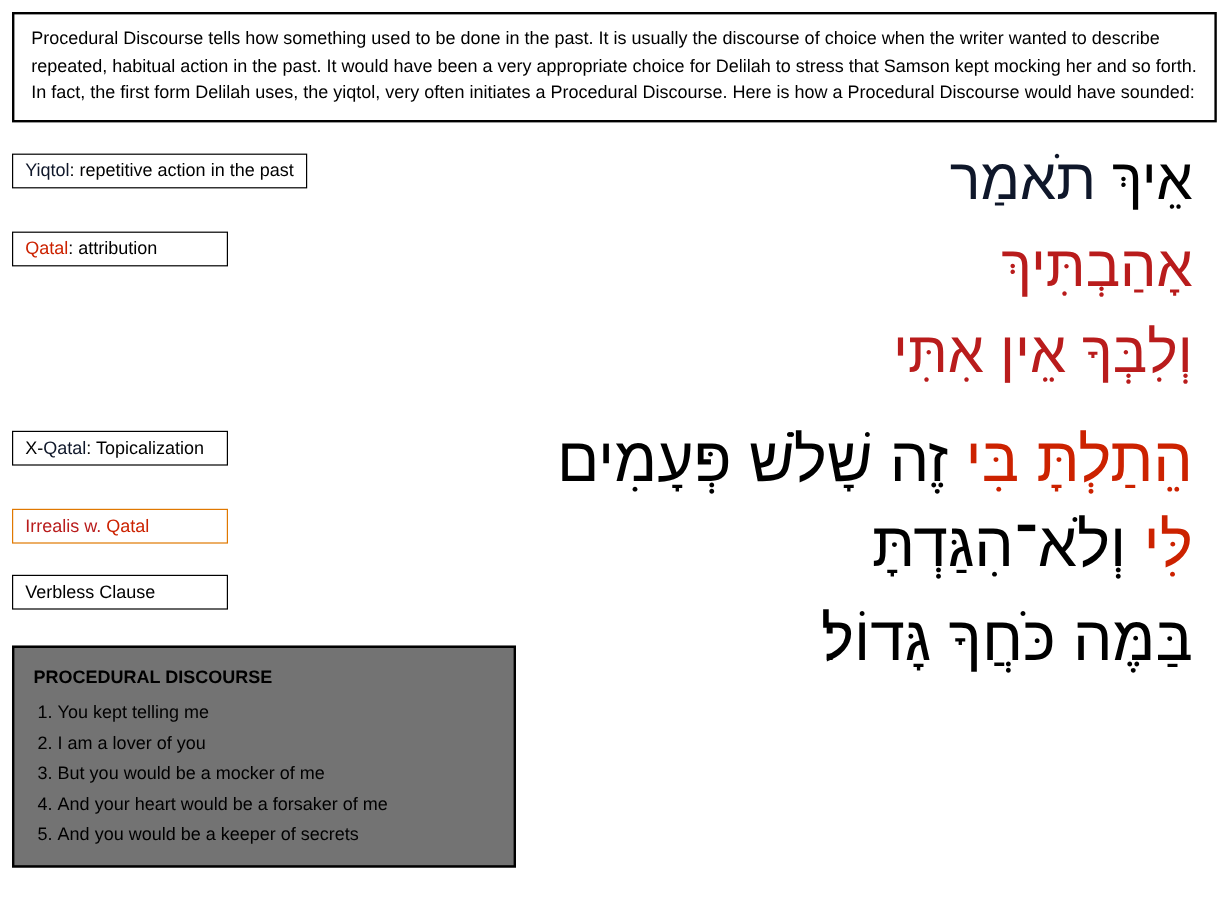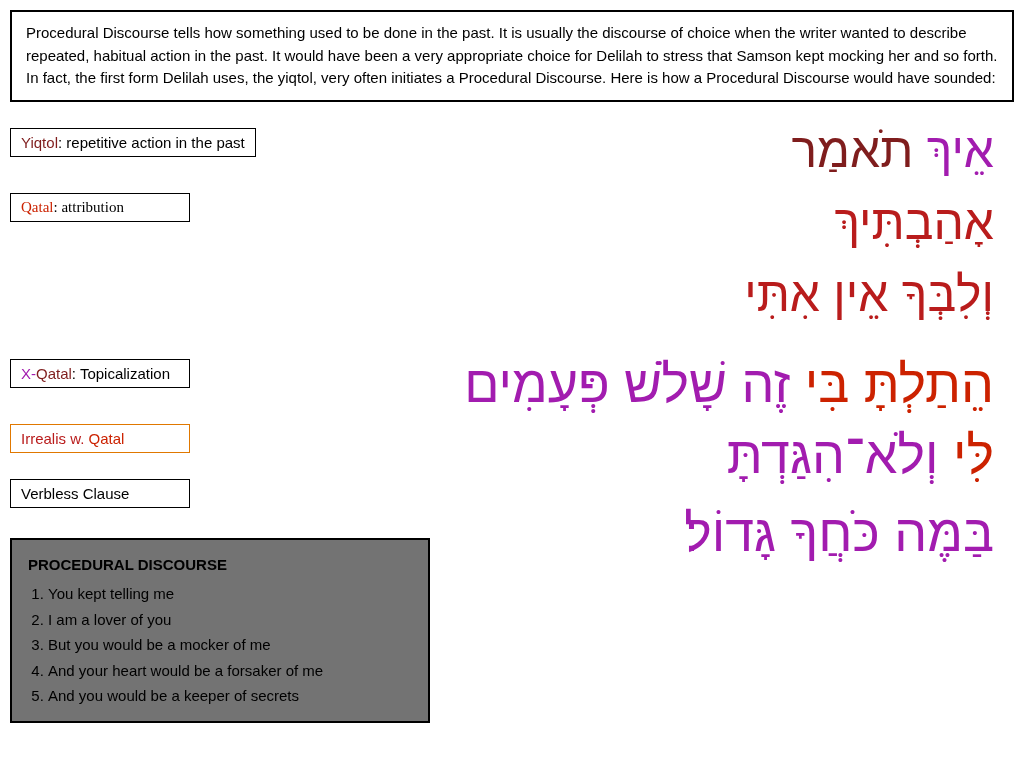--- a/index.html
+++ b/index.html
@@ -45,24 +45,24 @@
       padding: 5px 10px;
       margin-bottom: 14px;
       display: inline-block;
       min-width: 180px;
     }
 
     .label-box.orange-border {
       border-color: #e07800;
     }
 
-    .color-blue { color: #7f1d1d; }
+    .color-blue { color: #0f172a; }
     .color-orange { color: #b91c1c; }
     .color-red { color: #cc2200; }
-    .color-black { color: #a21caf; }
+    .color-black { color: #000000; }
 
     .hebrew-line {
       font-size: 48px;
       line-height: 1.3;
       margin-bottom: 4px;
       direction: rtl;
       text-align: right;
     }
 
     .hebrew-line-large {
@@ -127,21 +127,21 @@
 
 <div class="main-content">
   <div class="left-panel">
 
     <div class="label-box" style="margin-bottom: 20px; margin-top: 8px;">
       <span class="color-blue">Yiqtol</span><span>: repetitive action in the past</span>
     </div>
 
     <br>
 
-    <div class="label-box" style="margin-bottom: 12px; margin-top: 16px; font-family: Liberation Serif, serif;">
+    <div class="label-box" style="margin-bottom: 12px; margin-top: 16px;">
       <span class="color-red">Qatal</span><span>: attribution</span>
     </div>
 
     <br>
 
 
   </div>
 
   <div class="right-panel">
 

